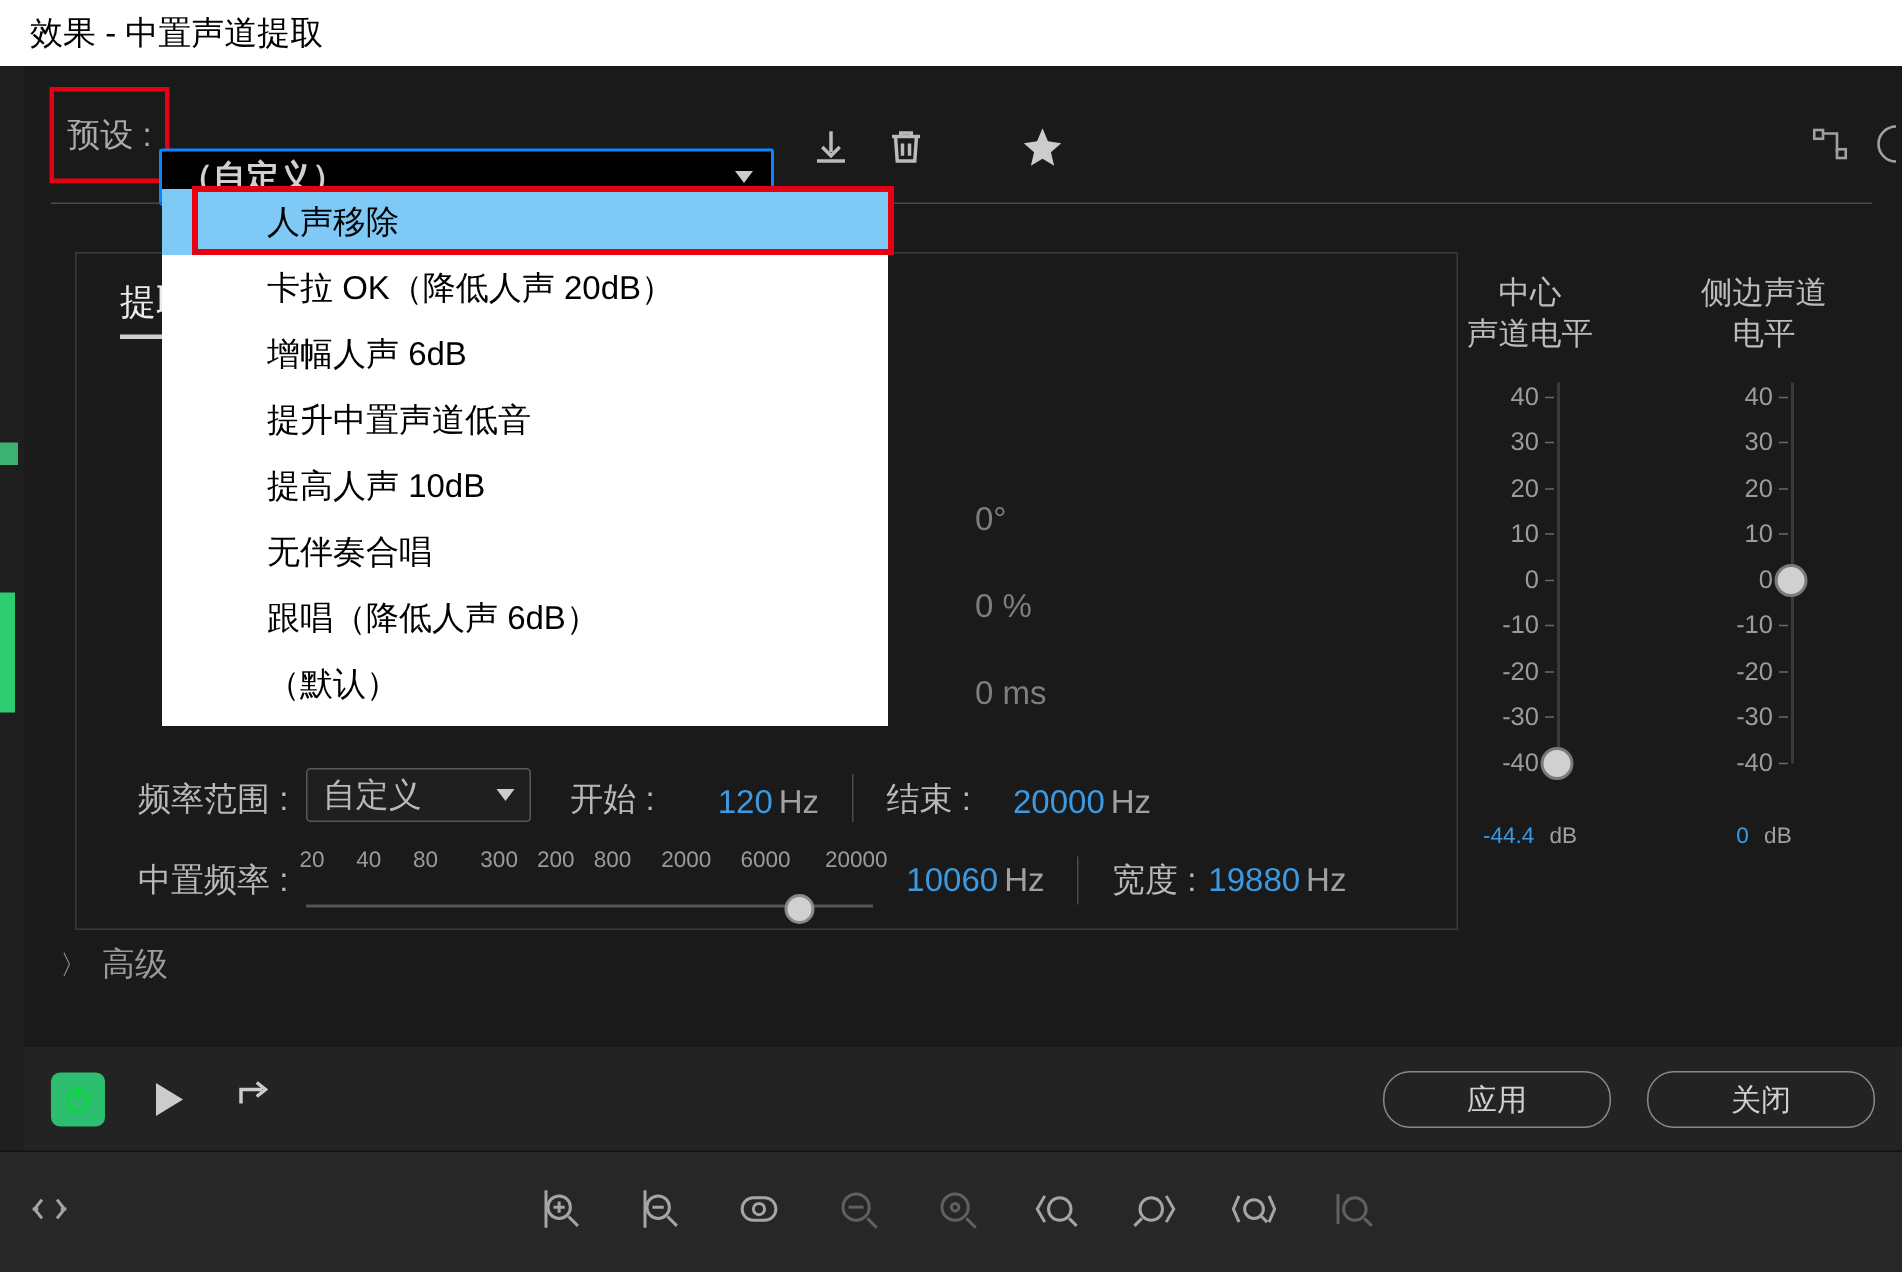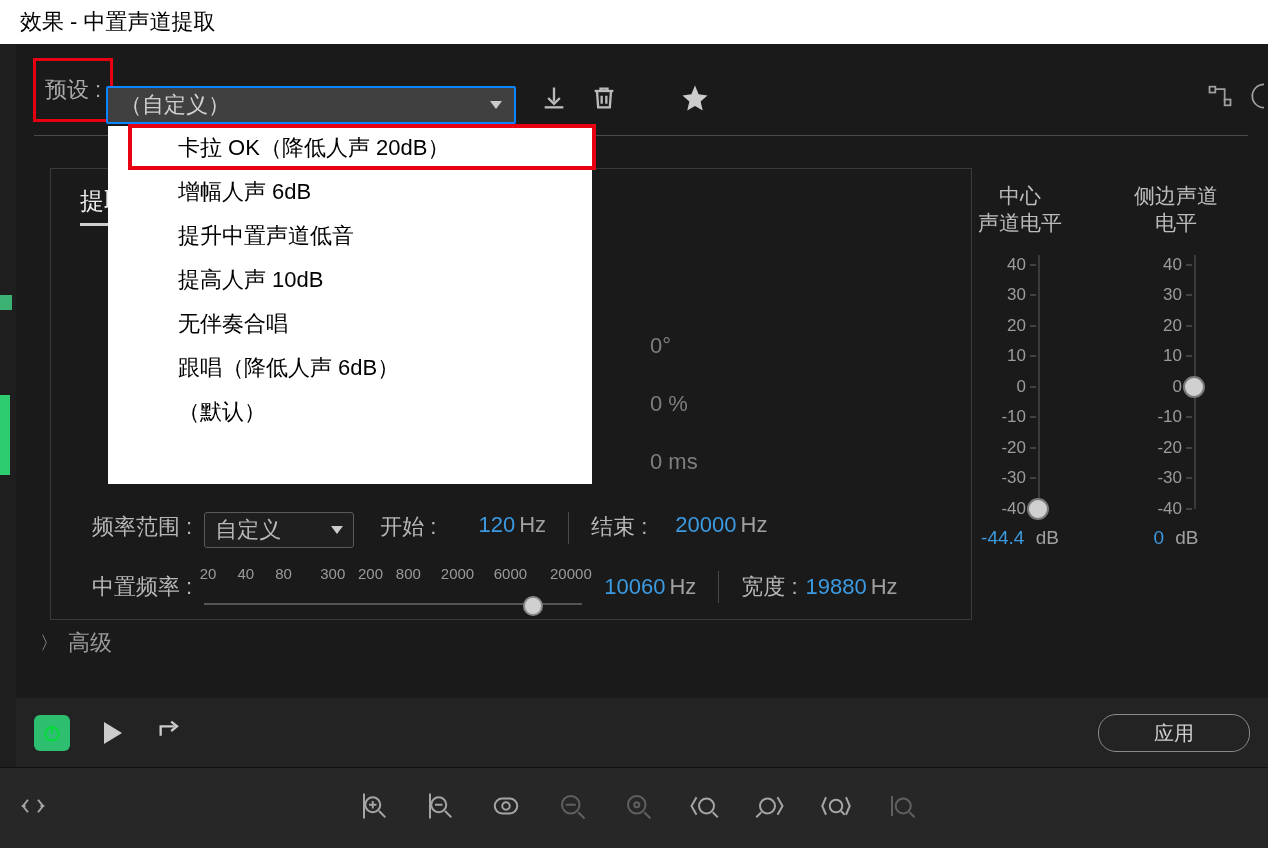--- a/index.html
+++ b/index.html
@@ -47,30 +47,31 @@
     position: absolute;
     left: 16px; top: 58px;
     width: 80px; height: 64px;
     border: 3px solid #e60012;
     box-sizing: border-box;
     display:flex; align-items:center; justify-content:center;
     font-size: 22px; color:#aaaaaa;margin-left:17px;
   }
   .preset-dropdown {
     position: absolute;
-    left: 106px; top: 86px;
+    left: 106px; top: 99px;
     width: 410px; height: 38px;
     border: 2px solid #0a84ff;
-    background: #404040;
+    background: #000000;
     color: #d0d0d0;
     font-size: 22px;
     padding: 0 12px;
     box-sizing: border-box;
     display:flex; align-items:center; justify-content:space-between;
     border-radius:2px;
+    font-weight:bold;
   }
   .chevron-down {
     width:0;height:0;border-left:6px solid transparent;border-right:6px solid transparent;border-top:8px solid #cccccc;
   }
   .toolbar-icons {
     position:absolute; left:540px; top:82px; height:38px; display:flex; align-items:center; gap:22px;
     font-size:24px; color:#bbbbbb;
   }
   .icon-svg { width:28px; height:28px; fill:none; stroke:#bbbbbb; stroke-width:2; }
   .star-svg { width:30px; height:30px; fill:#cccccc; }
@@ -111,21 +112,21 @@
     border-bottom:3px solid #cfcfcf; padding-bottom:6px;
   }
 
   
   .bg-value { position:absolute; color:#7e7e7e; font-size:22px; }
   .v0deg { left:650px; top:333px; }
   .v0pct { left:650px; top:391px; }
   .v0ms  { left:650px; top:449px; }
 
   
-  .freq-row { position:absolute; left:92px; top:512px; right:310px; height:36px; display:flex; align-items:flex-start; font-size:22px; color:#b8b8b8; }
+  .freq-row { position:absolute; left:92px; top:512px; right:310px; height:36px; display:flex; align-items:flex-end; font-size:22px; color:#b8b8b8; }
   .freq-row .lbl { margin-right:12px; }
   .freq-select {
     width:128px; height:34px; background:#1f1f1f; border:1px solid #5a5a5a; border-radius:3px;
     display:flex; align-items:center; justify-content:space-between; padding:0 10px; margin-right:26px;
   }
   .sep-v { width:1px; height:32px; background:#4a4a4a; margin:0 22px; }
   .blue { color:#3b9ae1; }
 
   
   .cf-row { position:absolute; left:92px; top:562px; right:310px; height:50px; display:flex; align-items:center; font-size:22px; color:#b8b8b8; }
@@ -146,21 +147,21 @@
 
   
   .meters { position:absolute; right:38px; top:182px; width:260px; height:430px; display:flex; gap:56px; }
   .meter { width:100px; display:flex; flex-direction:column; align-items:center; }
   .meter .title { font-size:21px; color:#bcbcbc; text-align:center; line-height:1.3; margin-bottom:18px; white-space:pre; }
   .meter .scale { position:relative; width:60px; height:254px; }
   .meter .scale .line { position:absolute; right:10px; top:0; bottom:0; width:2px; background:#3a3a3a; }
   .meter .scale .tick-label { position:absolute; right:24px; font-size:17px; color:#9c9c9c; transform:translateY(-50%); }
   .meter .scale .tick-mark { position:absolute; right:14px; width:6px; height:1px; background:#6a6a6a; transform:translateY(-50%);}
   .meter .thumb { position:absolute; right:1px; width:18px; height:18px; border-radius:50%; background:#d0d0d0; border:2px solid #7a7a7a; transform:translate(0,-50%); }
-  .meter .readout { margin-top:18px; font-size:19px; }
+  .meter .readout { margin-top:40px; font-size:15px; }
   .meter .readout .num { color:#3b9ae1; }
   .meter .readout .u { color:#a0a0a0; margin-left:6px; }
 
   
   .bottom-bar {
     position:absolute; left:16px; right:0; bottom:80px; height:70px; background:#232323; display:flex; align-items:center;
     padding:0 18px; box-sizing:border-box; justify-content:space-between;
   }
   .bb-left { display:flex; align-items:center; gap:34px; }
   .power-btn { width:36px; height:36px; border-radius:6px; background:#2dbf6f; display:flex; align-items:center; justify-content:center; }
@@ -236,20 +237,21 @@
   </span>
 </div>
 
 <div class="hr-line"></div>
 
 <div class="tab-label">
   <span>提取</span>
 </div>
 
 <div class="dropdown-list">
+  <div class="item hl"><span>人声移除</span></div>
   <div class="item"><span>卡拉 OK（降低人声 20dB）</span></div>
   <div class="item"><span>增幅人声 6dB</span></div>
   <div class="item"><span>提升中置声道低音</span></div>
   <div class="item"><span>提高人声 10dB</span></div>
   <div class="item"><span>无伴奏合唱</span></div>
   <div class="item"><span>跟唱（降低人声 6dB）</span></div>
   <div class="item"><span>（默认）</span></div>
 </div>
 <div class="dropdown-box"></div>
 
@@ -385,20 +387,23 @@
       <svg viewBox="0 0 24 24">
           <path d="M4 16V8h12"></path>
           <path d="M13 4l5 4-5 4"></path>
         </svg>
     </div>
   </div>
   <div class="bb-right">
     <div class="pill-btn">
         <span>应用</span>
       </div>
+    <div class="pill-btn">
+        <span>关闭</span>
+      </div>
   </div>
 </div>
 
 <div class="footer">
   <div class="left-ic">
     <svg viewBox="0 0 24 24">
         <path d="M3 12h3M18 12h3"></path>
         <path d="M8 7l-4 5 4 5"></path>
         <path d="M16 7l4 5-4 5"></path>
       </svg>

